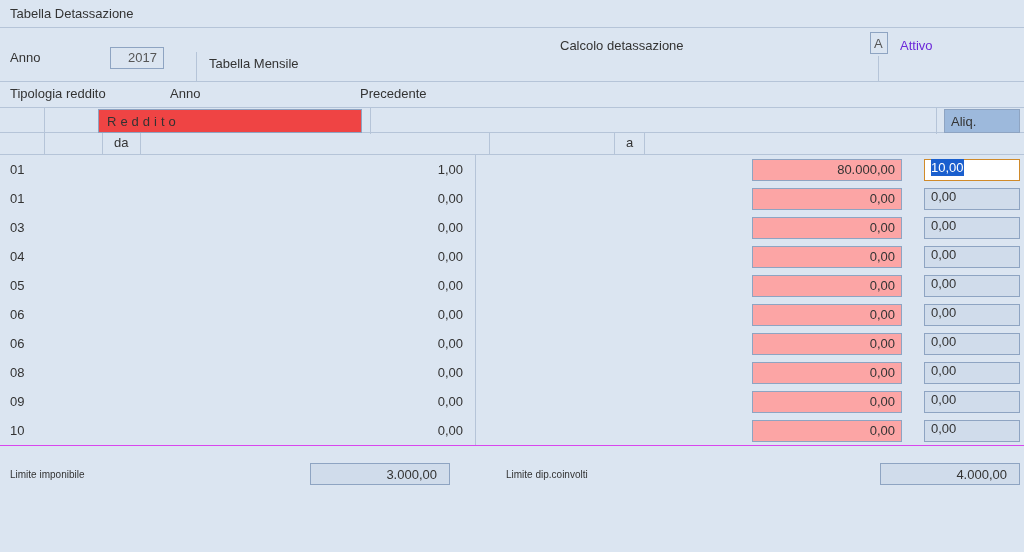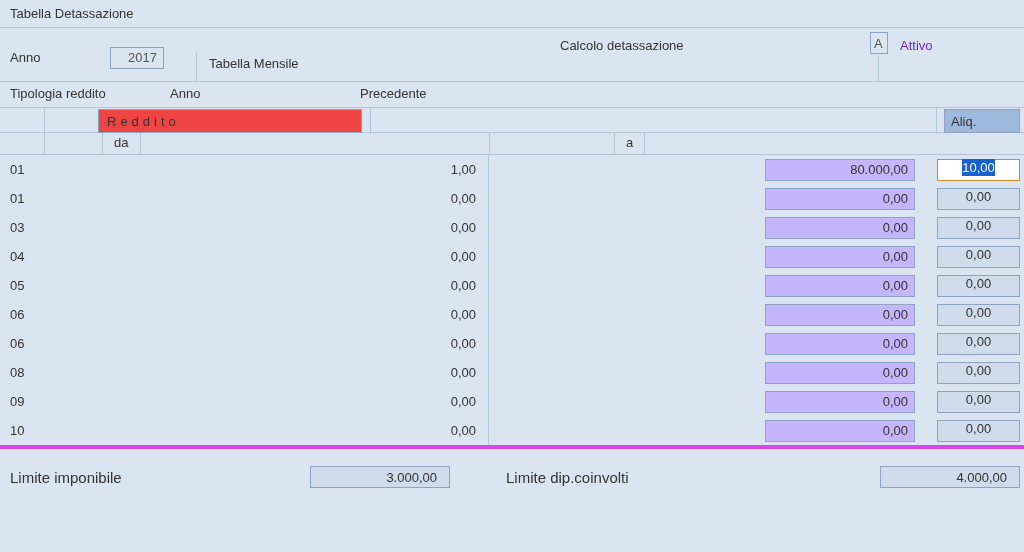--- a/index.html
+++ b/index.html
@@ -171,21 +171,21 @@
     background: #dbe5f1;
   }
   .da-a-row .vline {
     position: absolute;
     top: 0;
     width: 1px;
     height: 22px;
     background: #b5c4d8;
   }
   .table-rows {
-    border-bottom: 4px solid #d946ef;
+    border-bottom: 1px solid #d946ef;
   }
   .trow {
     display: flex;
     align-items: center;
     height: 29px;
     padding-left: 10px;
   }
   .trow .rownum {
     width: 34px;
     font-size: 13px;
@@ -205,37 +205,37 @@
   }
   .trow .cell-spacer {
     width: 270px;
     height: 100%;
   }
   .trow .cell-a {
     width: 150px;
     height: 22px;
     margin: 0 0 0 6px;
     border: 1px solid #8ea4c2;
-    background: #c4b5fd;
+    background: #fca5a5;
     text-align: right;
     padding: 0 6px;
     font-family: inherit;
     font-size: 13px;
     color: #333;
   }
   .trow .cell-gap {
     width: 22px;
   }
   .trow .cell-aliq {
-    width: 83px;
+    width: 96px;
     height: 22px;
     margin: 0 4px 0 0;
     border: 1px solid #8ea4c2;
     background: #d0dceb;
-    text-align: center;
+    text-align: left;
     padding: 0 6px;
     font-family: inherit;
     font-size: 13px;
     color: #333;
   }
   .trow .cell-aliq.active {
     border: 1px solid #d08a2a;
     background: #fff;
   }
   .trow .cell-aliq.active .sel {
@@ -244,21 +244,21 @@
     padding: 1px 0;
   }
   .footer-row {
     display: flex;
     align-items: center;
     padding: 14px 10px;
     position: relative;
     height: 56px;
   }
   .footer-row .lbl {
-    font-size: 15px;
+    font-size: 10px;
     color: #333;
   }
   .footer-input {
     height: 22px;
     border: 1px solid #8ea4c2;
     background: #d0dceb;
     text-align: right;
     padding: 0 12px;
     font-family: inherit;
     font-size: 13px;

